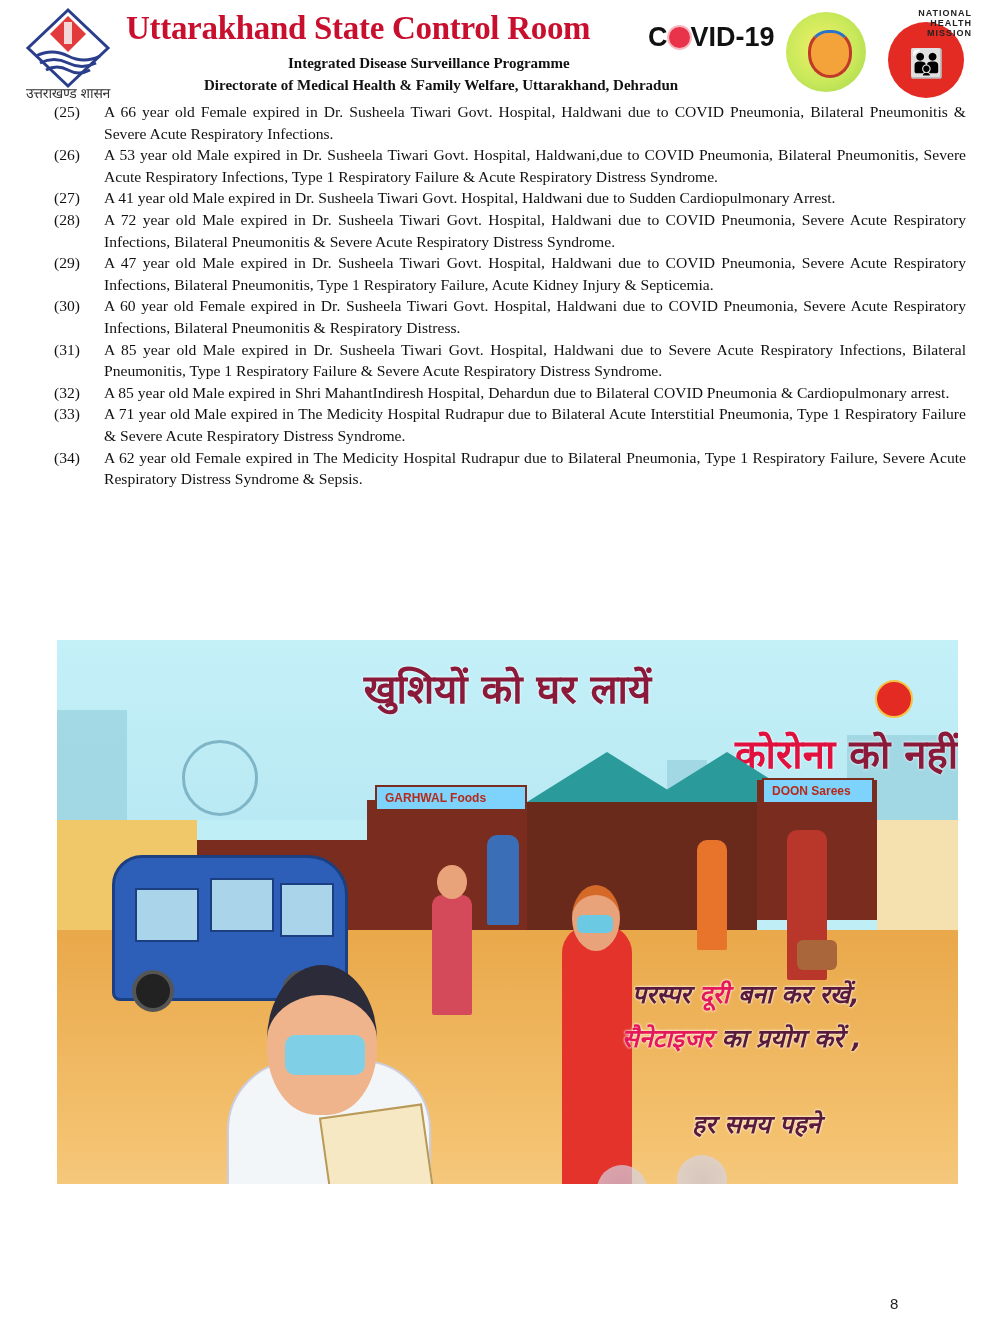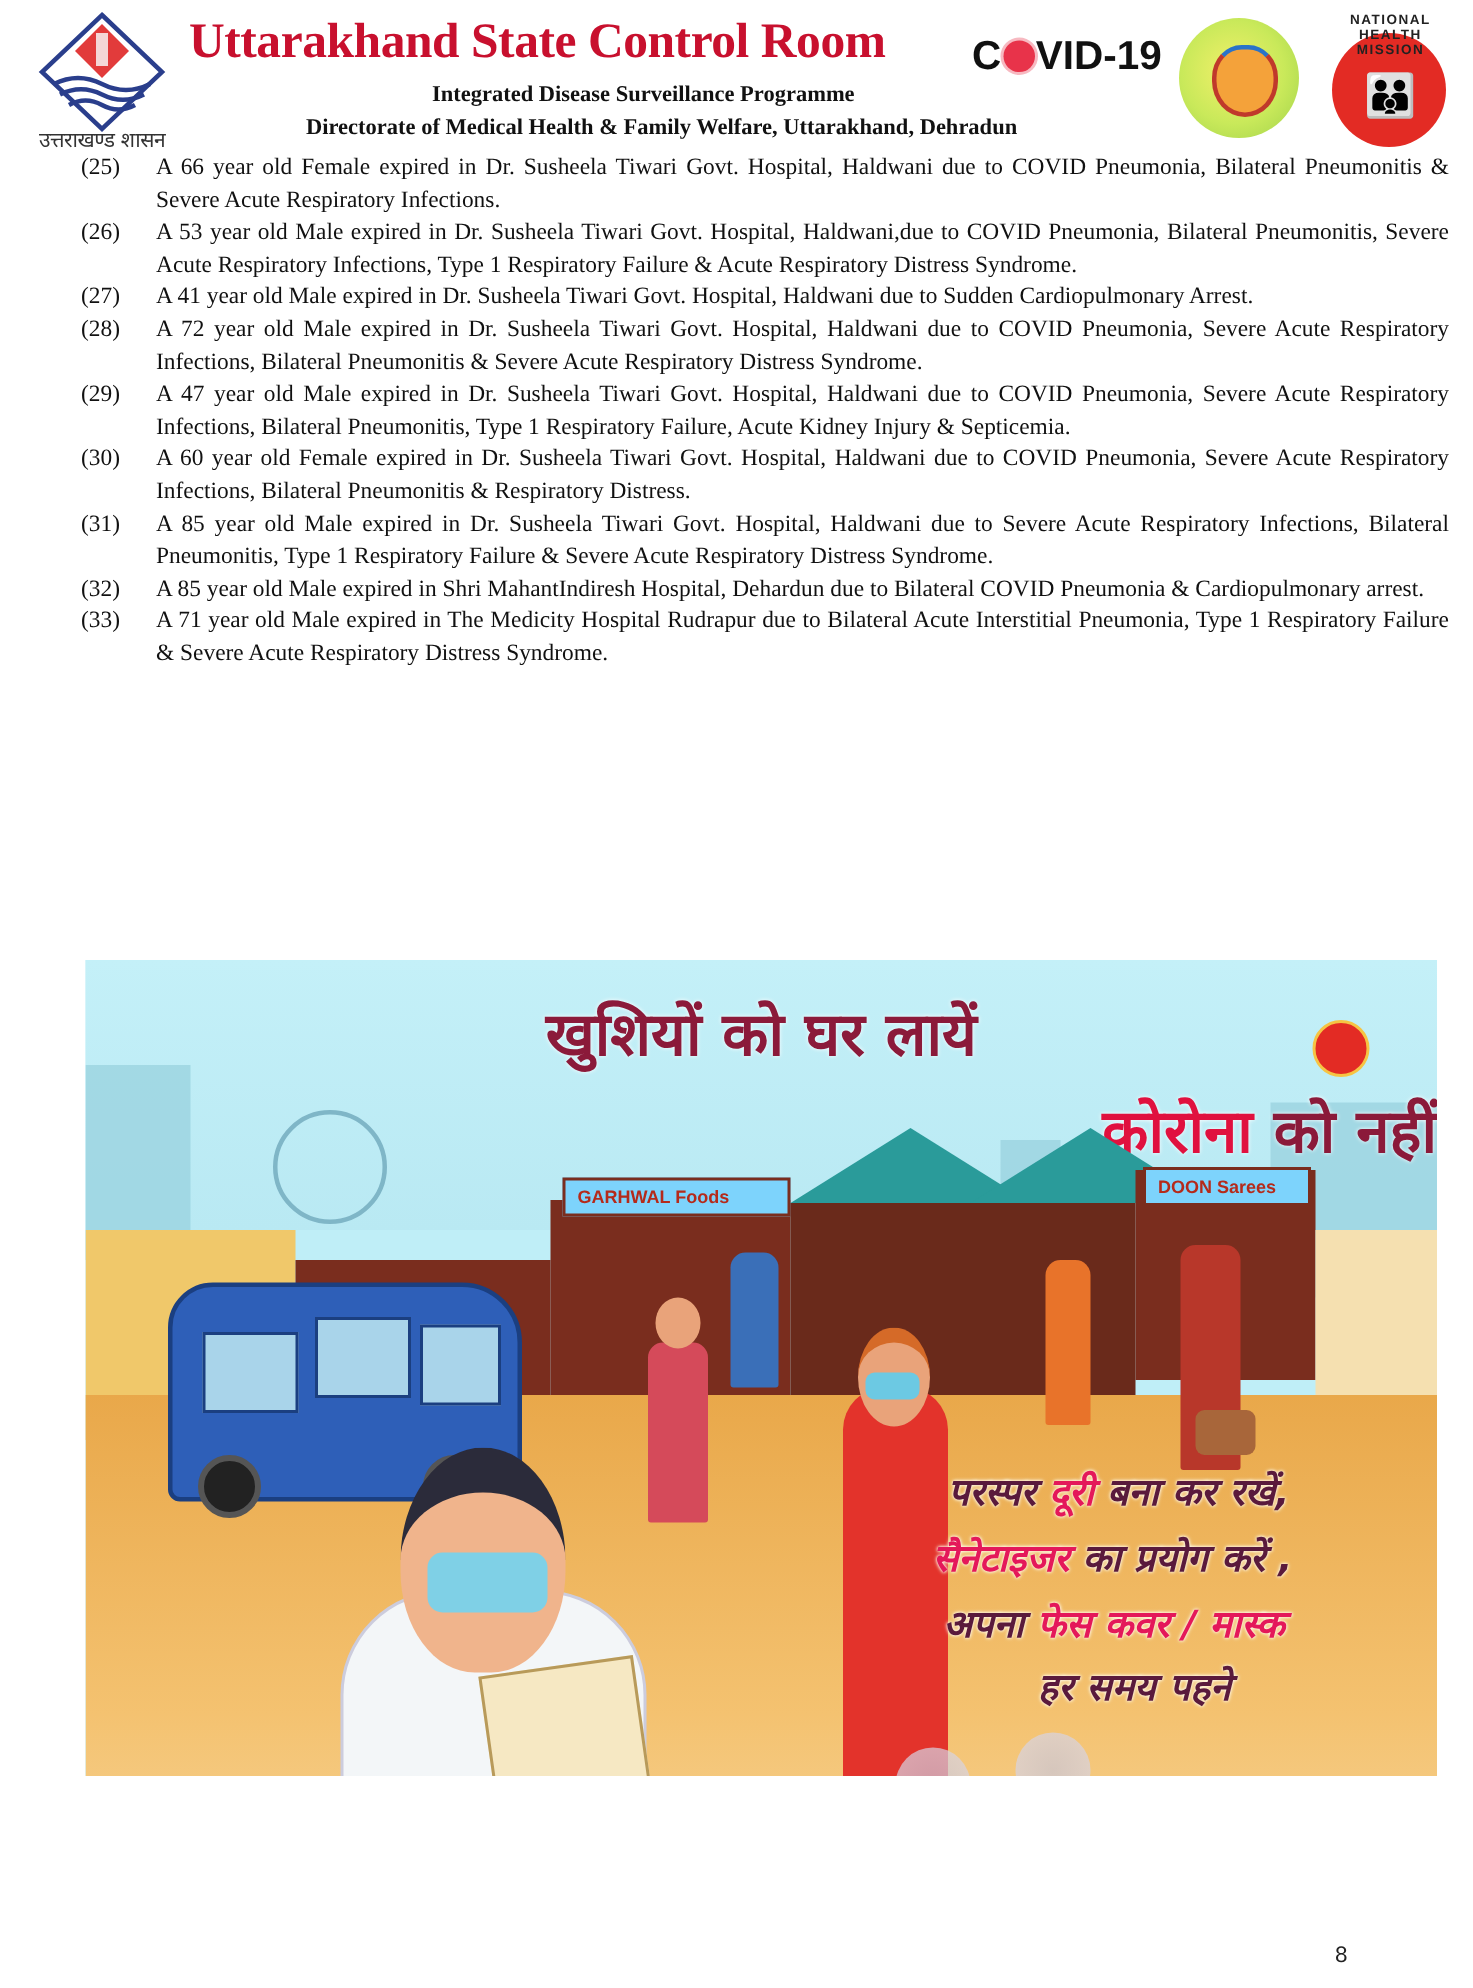--- a/index.html
+++ b/index.html
@@ -9,21 +9,21 @@
   .logo-left-caption { position:absolute; left:22px; top:83px; width:92px; font-size:14px; text-align:center; font-family:"DejaVu Sans", sans-serif; color:#333; letter-spacing:-0.3px; }
   .title { position:absolute; left:126px; top:10px; font-family:"Liberation Serif", serif; font-weight:bold; font-size:33px; color:#c8102e; white-space:nowrap; letter-spacing:-0.3px; }
   .covid-badge { position:absolute; left:648px; top:22px; font-family:"Liberation Sans", sans-serif; font-weight:bold; font-size:27px; color:#111; white-space:nowrap; }
   .covid-badge .virus { display:inline-block; width:21px; height:21px; border-radius:50%; background:#e8334a; vertical-align:-2px; margin:0 1px; box-shadow:0 0 0 2px #f7b9c1; }
   .sub1 { position:absolute; left:288px; top:55px; font-weight:bold; font-size:15px; white-space:nowrap; }
   .sub2 { position:absolute; left:204px; top:77px; font-weight:bold; font-size:15px; white-space:nowrap; }
   .logo-mid { position:absolute; left:786px; top:12px; width:80px; height:80px; border-radius:50%; background:radial-gradient(circle at 45% 45%, #f3f06a 0%, #c9e95a 55%, #9fd24a 100%); }
   .logo-mid .face { position:absolute; left:22px; top:18px; width:38px; height:42px; border-radius:45% 45% 50% 50%; background:#f4a23a; border:3px solid #c0392b; border-top-color:#2a73c9; }
   .logo-right { position:absolute; left:882px; top:8px; width:90px; height:90px; }
   .nhm-ring { position:absolute; left:6px; top:14px; width:76px; height:76px; border-radius:50%; background:#e32b24; }
-  .nhm-text { position:absolute; left:0; top:0; width:90px; font-family:"Liberation Sans", sans-serif; font-size:9px; font-weight:bold; letter-spacing:1px; text-align:center; color:#222; }
+  .nhm-text { position:absolute; left:0; top:0; width:90px; font-family:"Liberation Sans", sans-serif; font-size:9px; font-weight:bold; letter-spacing:1px; text-align:right; color:#222; }
   .nhm-people { position:absolute; left:20px; top:36px; width:50px; height:40px; color:#fff; font-size:28px; line-height:40px; text-align:center; font-family:"DejaVu Sans", sans-serif; }
 
   .list { position:absolute; left:54px; top:101px; width:912px; font-family:"Liberation Serif", serif; font-size:15.6px; line-height:21.6px; }
   .item { display:flex; }
   .num { width:50px; flex:0 0 50px; }
   .txt { flex:1; text-align:justify; }
 
   .poster { position:absolute; left:57px; top:640px; width:901px; height:544px; overflow:hidden; background:#bfeef7; }
   .sky { position:absolute; left:0; top:0; width:100%; height:180px; background:linear-gradient(#c4f0f8, #b9e9f3); }
   .skyline { position:absolute; top:70px; height:130px; background:#9bd3e0; opacity:0.8; }
@@ -123,20 +123,24 @@
       <span class="txt">A 85 year old Male expired in Dr. Susheela Tiwari Govt. Hospital, Haldwani due to Severe Acute Respiratory Infections, Bilateral Pneumonitis, Type 1 Respiratory Failure &amp; Severe Acute Respiratory Distress Syndrome.</span>
     </div>
   <div class="item">
       <span class="num">(32)</span>
       <span class="txt">A 85 year old Male expired in Shri MahantIndiresh Hospital, Dehardun due to Bilateral COVID Pneumonia &amp; Cardiopulmonary arrest.</span>
     </div>
   <div class="item">
       <span class="num">(33)</span>
       <span class="txt">A 71 year old Male expired in The Medicity Hospital Rudrapur due to Bilateral Acute Interstitial Pneumonia, Type 1 Respiratory Failure &amp; Severe Acute Respiratory Distress Syndrome.</span>
     </div>
+  <div class="item">
+      <span class="num">(34)</span>
+      <span class="txt">A 62 year old Female expired in The Medicity Hospital Rudrapur due to Bilateral Pneumonia, Type 1 Respiratory Failure, Severe Acute Respiratory Distress Syndrome &amp; Sepsis.</span>
+    </div>
 </div>
 
 <div class="poster">
   <div class="sky"></div>
   <div class="skyline" style="left:0; width:70px;"></div>
   <div class="skyline" style="left:790px; width:111px; top:95px;"></div>
   <div class="skyline" style="left:610px; width:40px; top:120px;"></div>
   <div class="ferris"></div>
 
   <div class="headline1">खुशियों को घर लायें</div>
@@ -175,21 +179,20 @@
   <div class="redman-head"></div>
   <div class="mask" style="left:520px; top:275px; width:36px; height:18px;"></div>
 
   <div class="doctor-coat"></div>
   <div class="doctor-head"></div>
   <div class="doctor-mask"></div>
   <div class="clipboard"></div>
 
   <div class="msg" style="top:336px; left:575px;"><span>परस्पर </span><span class="pink">दूरी</span><span> बना कर रखें,</span></div>
   <div class="msg" style="top:380px; left:565px;"><span></span><span class="pink">सैनेटाइजर</span><span> का प्रयोग करें ,</span></div>
-  <div class="msg" style="top:424px; left:572px;"><span>अपना </span><span class="pink">फेस कवर / मास्क</span><span></span></div>
   <div class="msg" style="top:466px; left:635px;"><span>हर समय पहने</span></div>
 
   <div class="footer-band"></div>
   <div class="virus-deco" style="left:540px; top:525px;"></div>
   <div class="virus-deco" style="left:620px; top:515px;"></div>
   <div class="footer-text">सावधानी बरतें क्योंकि खतरा अभी टला नहीं है ..</div>
   <div class="footer-covid">
     <span>C</span><span class="virus"></span><span>VID-19</span>
   </div>
   <div class="footer-covid-sub">Uttarakhand State Control Room</div>

